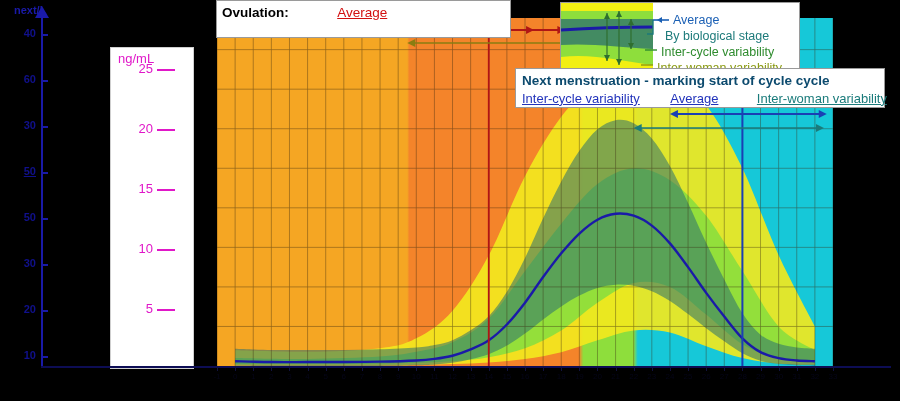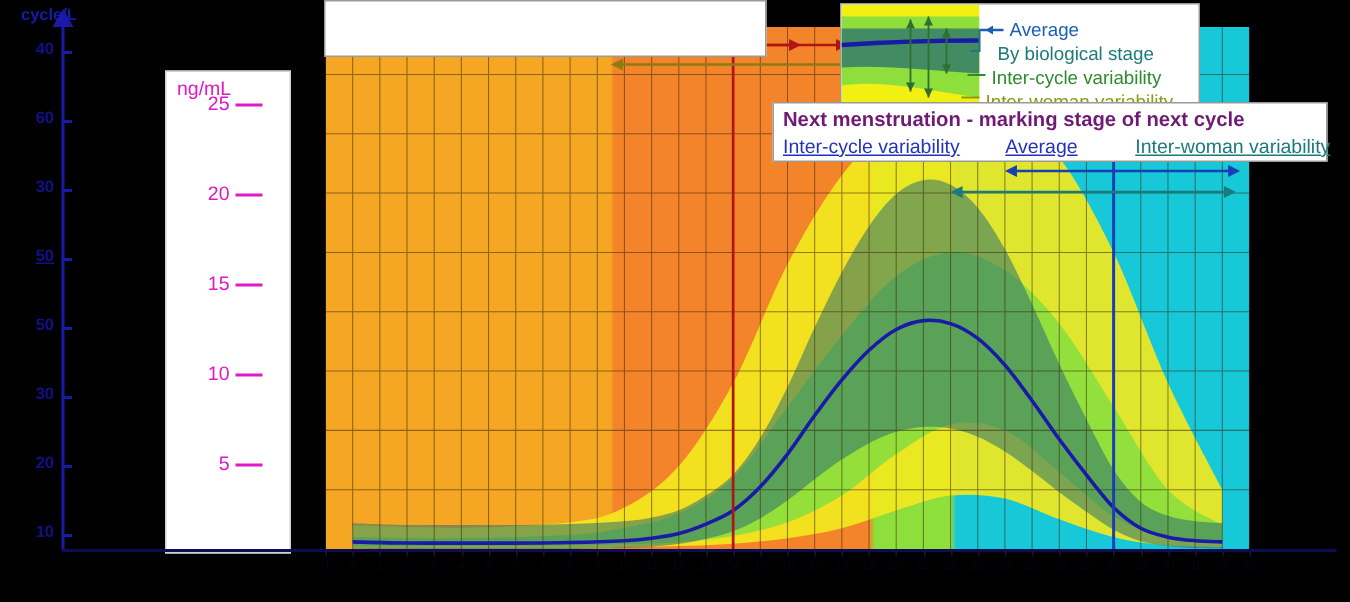--- a/index.html
+++ b/index.html
@@ -50,31 +50,31 @@
 
   #legend-box{left:560px;top:2px;width:240px;height:72px;}
   #legend-swatch{position:absolute;left:0;top:0;width:92px;height:72px;}
   .lg-row{position:absolute;font-size:12.5px;white-space:nowrap;}
   #lg-avg{left:112px;top:10px;color:#1a5fb4;}
   #lg-bio{left:104px;top:26px;color:#1d7a7a;}
   #lg-ic{left:100px;top:42px;color:#2e8b2e;}
   #lg-iw{left:96px;top:58px;color:#8a9a12;}
 
   #menstr-box{left:515px;top:68px;width:370px;height:40px;padding:2px 6px 0 6px;}
-  #menstr-box .t1{font-size:13.5px;font-weight:bold;color:#701a75;}
+  #menstr-box .t1{font-size:13.5px;font-weight:bold;color:#0c4a6e;}
   #men-ic{font-size:13px;color:#2233bb;}
   #men-avg{font-size:13px;color:#2233bb;margin-left:26px;}
   #men-iw{font-size:13px;color:#1a7b7b;margin-left:34px;}
 </style>
 </head>
 <body>
 
 <div id="root">
 
-  <div class="axis-unit-left">cycle/L</div>
+  <div class="axis-unit-left">next/L</div>
 
   <div class="yaxis-left-arrow"></div>
   <div class="yaxis-left"></div>
   <div id="left-ticks">
       <div class="ytick-left" style="top: 34px;"></div>
       <div class="ylabel-left" style="top: 27px; left: 2px;">40</div>
       <div class="ytick-left" style="top: 80px;"></div>
       <div class="ylabel-left" style="top: 73px; left: 2px;">60</div>
       <div class="ytick-left" style="top: 126px;"></div>
       <div class="ylabel-left" style="top: 119px; left: 2px;">30</div>
@@ -267,20 +267,24 @@
       <div class="xlabel" style="left: 778.647px;">30</div>
       <div class="xtick" style="left: 796.765px;"></div>
       <div class="xlabel" style="left: 796.765px;">31</div>
       <div class="xtick" style="left: 814.882px;"></div>
       <div class="xlabel" style="left: 814.882px;">32</div>
       <div class="xtick" style="left: 833px;"></div>
       <div class="xlabel" style="left: 833px;">33</div>
     </div>
 
   <div class="callout" id="ovulation-box">
+    <div class="line">
+      <span class="t1">Ovulation:</span>
+      <span id="ovu-avg" class="u">Average</span>
+    </div>
   </div>
 
   <div class="callout" id="legend-box">
     <svg id="legend-swatch" width="92" height="72" viewBox="0 0 92 72">
         <rect x="0" y="0" width="92" height="72" fill="#f2ef12"></rect>
         <path d="M0,8 L92,8 L92,62 C60,58 30,50 0,54 Z" fill="#8ede3c"></path>
         <path d="M0,16 L92,16 L92,46 C58,44 28,40 0,42 Z" fill="#2a6f6f" opacity="0.75"></path>
         <path d="M0,27 C30,25 60,24 92,24" fill="none" stroke="#1a1aa8" stroke-width="3"></path>
         <g stroke="#2f6f2f" fill="#2f6f2f" stroke-width="1.2">
           <line x1="58" y1="8" x2="58" y2="62"></line>
@@ -302,21 +306,21 @@
       <path d="M80 62 L92 62" stroke="#8a9a12" stroke-width="1.4" fill="none"></path>
     </svg>
     <span class="lg-row" id="lg-avg">Average</span>
     <span class="lg-row" id="lg-bio">By biological stage</span>
     <span class="lg-row" id="lg-ic">Inter-cycle variability</span>
     <span class="lg-row" id="lg-iw">Inter-woman variability</span>
   </div>
 
   <div class="callout" id="menstr-box">
     <div class="line">
-      <span class="t1">Next menstruation</span><span class="t1 reg"> - marking stage of next cycle</span>
+      <span class="t1">Next menstruation</span><span class="t1 reg"> - marking start of cycle cycle</span>
     </div>
     <div class="line">
       <span id="men-ic" class="u">Inter-cycle variability</span>
       <span id="men-avg" class="u">Average</span>
       <span id="men-iw" class="u">Inter-woman variability</span>
     </div>
   </div>
 
 </div>
 

